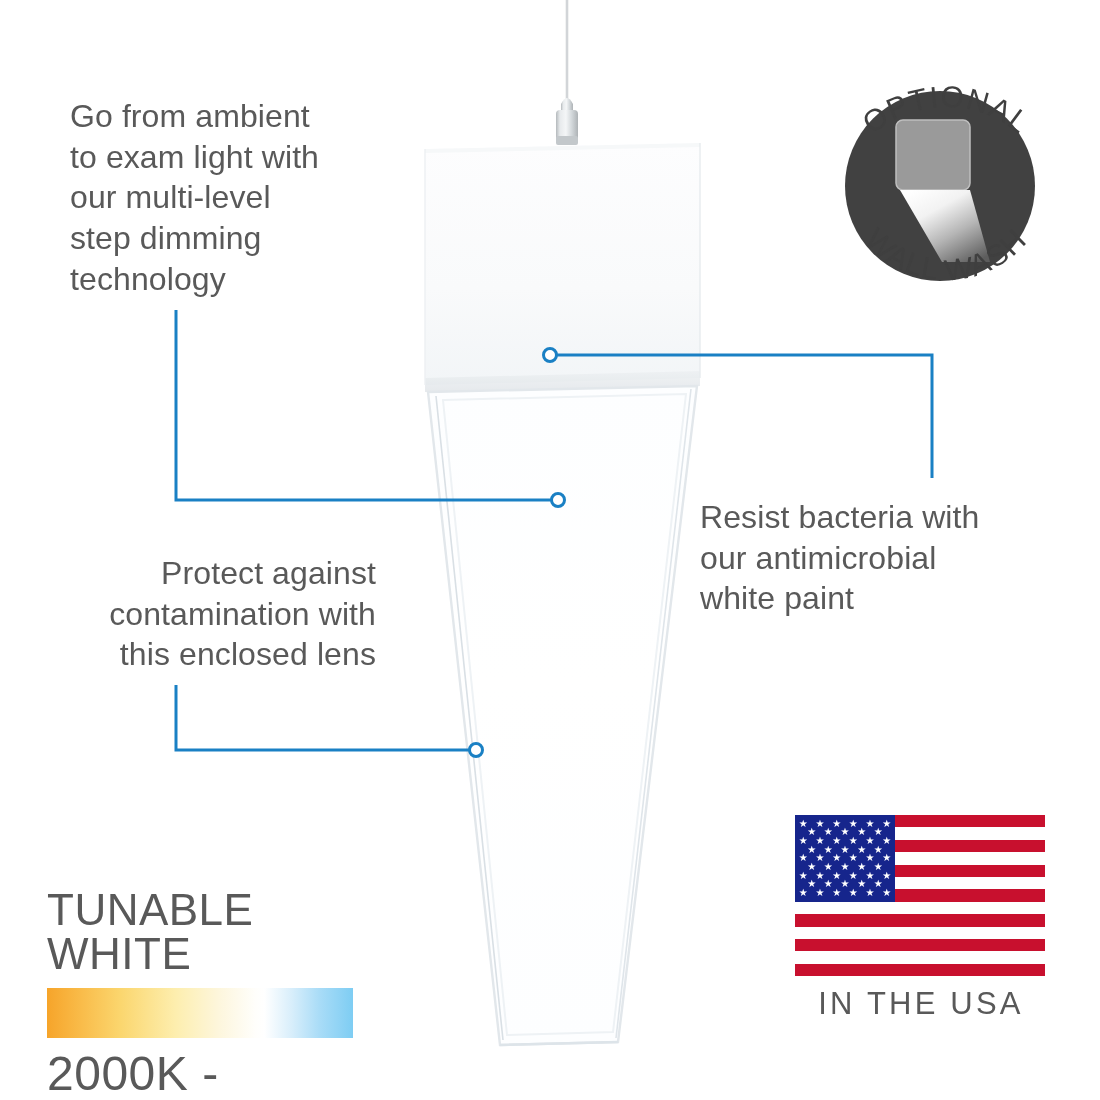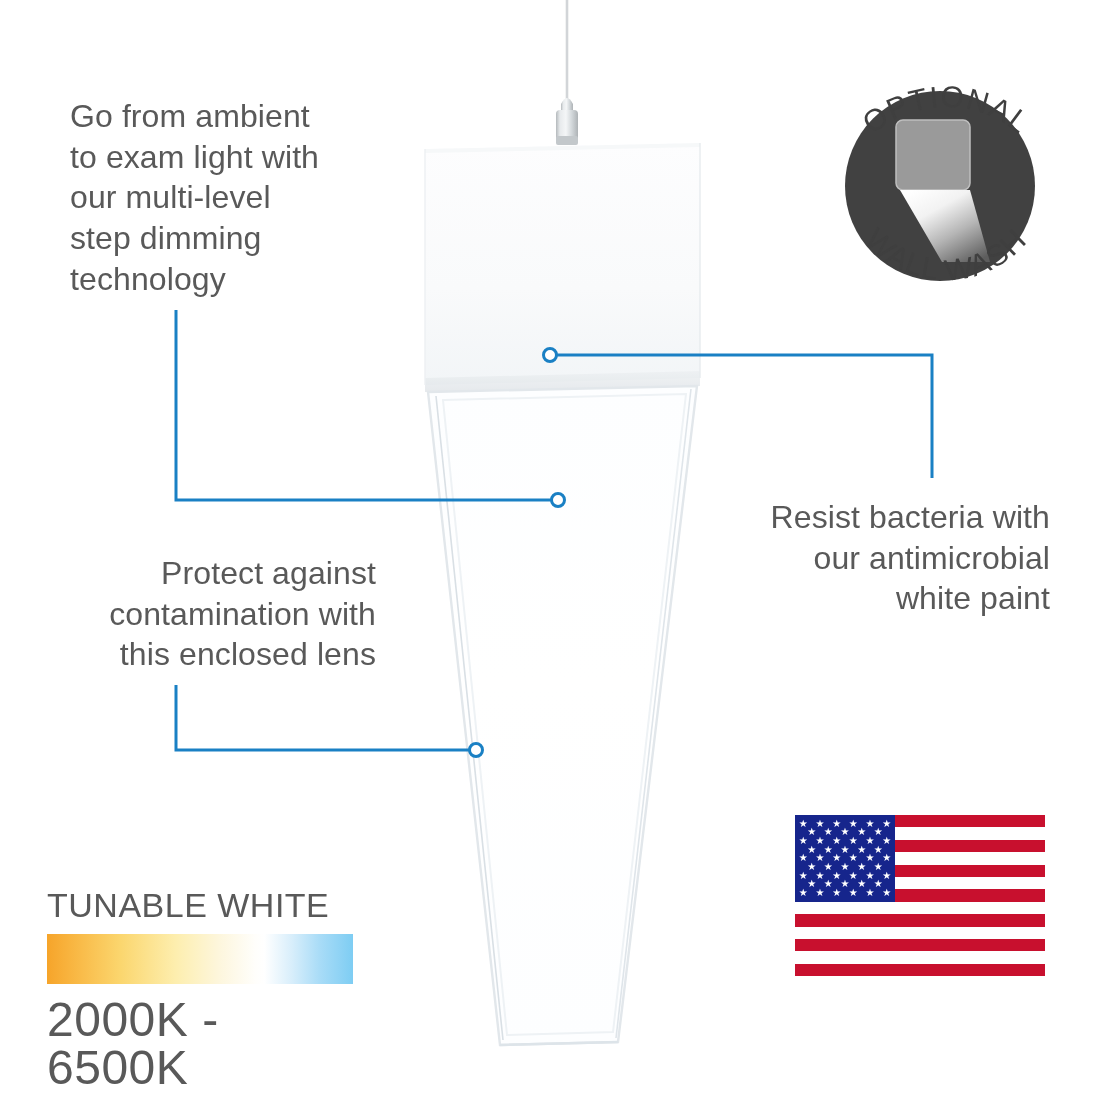--- a/index.html
+++ b/index.html
@@ -21,21 +21,21 @@
   .callout-text {
     position: absolute;
     font-size: 32px;
     line-height: 1.27;
     color: #595959;
     letter-spacing: 0.1px;
     white-space: pre-line;
   }
   #callout-1-text { left: 46px;  top: 96px;  width: 320px; text-align: left; margin-left: 24px; }
   #callout-3-text { left: 46px;  top: 553px; width: 330px; text-align: right; }
-  #callout-2-text { left: 700px; top: 497px; width: 350px; text-align: right; }
+  #callout-2-text { left: 700px; top: 497px; width: 350px; text-align: left; }
 
   
   #leader-svg {
     position: absolute;
     left: 0; top: 0;
     width: 1100px; height: 1100px;
     pointer-events: none;
   }
 
   
@@ -55,21 +55,21 @@
   }
 
   
   #tunable-white {
     position: absolute;
     left: 47px;
     top: 888px;
     width: 310px;
   }
   #tunable-white-title {
-    font-size: 34px;
+    font-size: 44px;
     color: #595959;
     letter-spacing: 0.5px;
     line-height: 1;
     margin-bottom: 12px;
   }
   #tunable-gradient-bar {
     width: 306px;
     height: 50px;
     background: linear-gradient(to right,
         #f6a42a 0%,
@@ -315,15 +315,16 @@
           <span class="flag-star" style="left: 78.3333px; top: 64.44px;">★</span>
           <span class="flag-star" style="left: 3.33333px; top: 73.12px;">★</span>
           <span class="flag-star" style="left: 20px; top: 73.12px;">★</span>
           <span class="flag-star" style="left: 36.6667px; top: 73.12px;">★</span>
           <span class="flag-star" style="left: 53.3333px; top: 73.12px;">★</span>
           <span class="flag-star" style="left: 70px; top: 73.12px;">★</span>
           <span class="flag-star" style="left: 86.6667px; top: 73.12px;">★</span>
         </div>
     </div>
 
+    <div id="in-the-usa-label">IN THE USA</div>
   </div>
 
 </div>
 
 </body></html>

